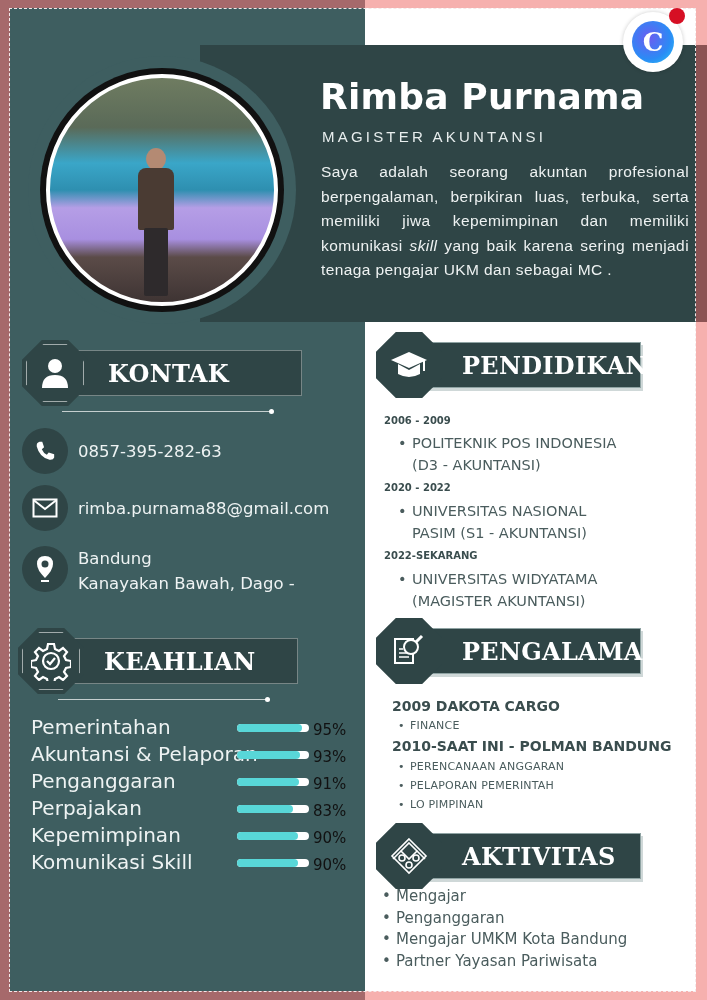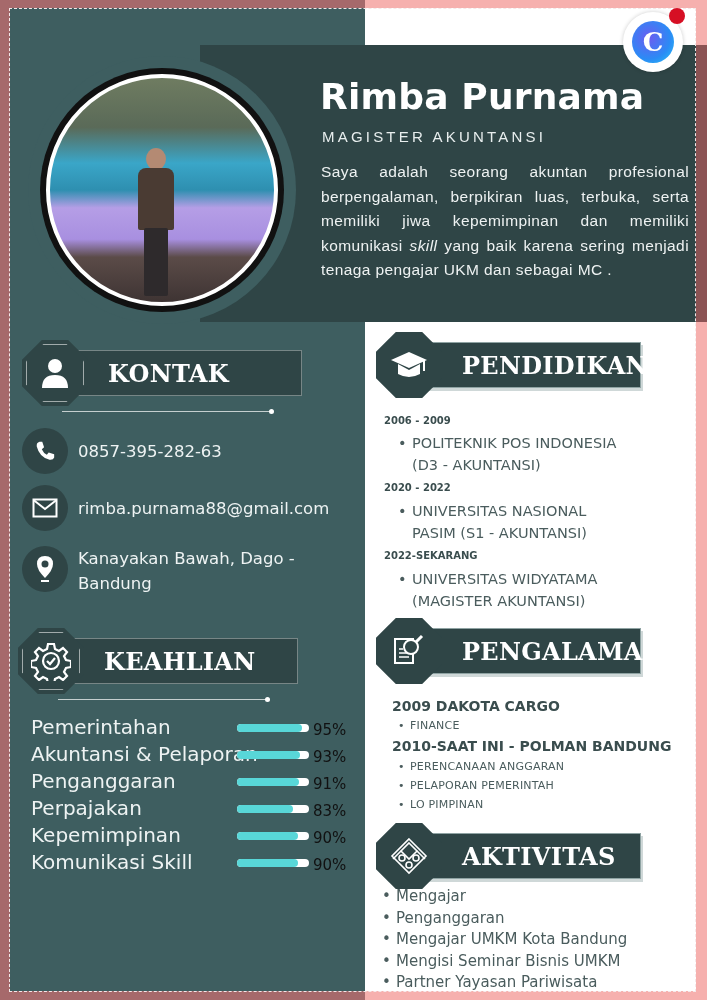--- a/index.html
+++ b/index.html
@@ -133,22 +133,22 @@
   </div>
   <div class="contact" style="top:538px; align-items:flex-start;">
     <div class="cicon">
       <svg width="20" height="28" viewBox="0 0 20 28">
           <path d="M10 1 Q18 1 18 9 Q18 15 10 23 Q2 15 2 9 Q2 1 10 1 Z" fill="#fff"></path>
           <circle cx="10" cy="9" r="3.5" fill="#2f4546"></circle>
           <path d="M6 26 L14 26" stroke="#fff" stroke-width="2"></path>
         </svg>
     </div>
     <div class="ctext">
+        <div>Bandung</div>
         <div>Kanayakan Bawah, Dago -</div>
-        <div>Bandung</div>
       </div>
   </div>
 
   <div class="sec" style="left:8px; top:620px; width:280px;">
     <div class="bar" style="width:240px;"></div>
     <div class="oct"></div>
       <div class="oct-line"></div>
     <div class="ico">
       <svg width="40" height="40" viewBox="0 0 40 40">
           <g fill="none" stroke="#fff" stroke-width="2.2">
@@ -276,21 +276,20 @@
           </g>
         </svg>
     </div>
     <div class="label">AKTIVITAS</div>
   </div>
 
   <div class="rtext" style="left:366px; top:878px; width:320px;">
     <div class="act-item">Mengajar</div>
     <div class="act-item">Penganggaran</div>
     <div class="act-item">Mengajar UMKM Kota Bandung</div>
-    <div class="act-item">Mengisi Seminar Bisnis UMKM</div>
     <div class="act-item">Partner Yayasan Pariwisata</div>
   </div>
 </div>
 
 <div class="sheet-border"></div>
 
 <div class="badge">
   <div class="core">C</div>
   <div class="dot"></div>
 </div>

